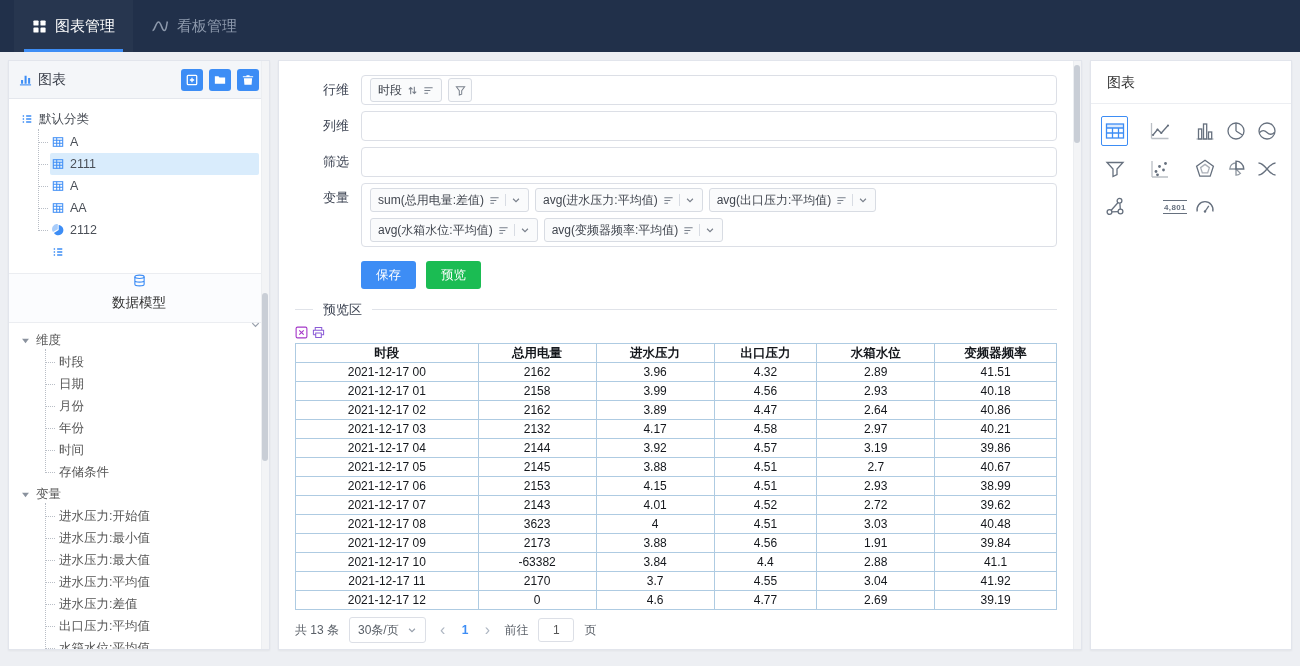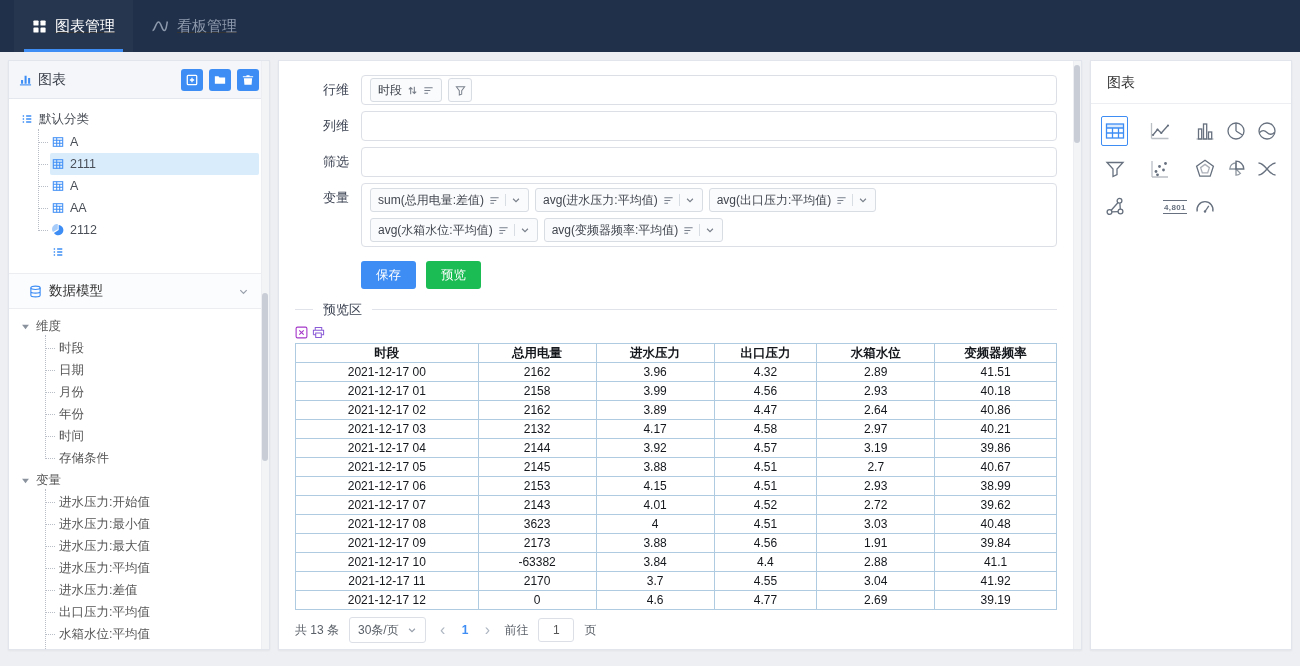--- a/index.html
+++ b/index.html
@@ -4,21 +4,21 @@
 <style>
   * { box-sizing: border-box; }
   html,body { margin:0; padding:0; }
   body {
     width:1300px; height:666px; overflow:hidden;
     font-family:"Liberation Sans","DejaVu Sans",sans-serif;
     background:#edeff3; color:#333;
   }
   
   .navbar { height:52px; background:#21304a; display:flex; align-items:center; padding:0 14px; }
-  .nav-tabs { display:flex; height:52px;text-decoration:underline; }
+  .nav-tabs { display:flex; height:52px; }
   .nav-tab { display:flex; align-items:center; gap:8px; color:#8d99ac; font-size:15px;
              padding:0 18px; height:52px; cursor:pointer; position:relative; }
   .nav-tab.active { color:#ffffff; background:rgba(255,255,255,.03); }
   .nav-tab.active::after { content:""; position:absolute; left:10px; right:10px; bottom:0; height:3px; background:#3d8df5; }
   .nav-ico { display:flex; align-items:center; }
   
   .page { display:flex; gap:8px; padding:8px; height:606px; }
   .panel { background:#fff; border:1px solid #e2e5ec; box-shadow:0 1px 2px rgba(0,0,0,.05); position:relative; overflow:hidden; }
   .left  { width:262px; flex:none; }
   .main  { flex:1; display:flex; flex-direction:column; }
@@ -33,22 +33,22 @@
   .tree-root-row { display:flex; align-items:center; gap:6px; height:24px; cursor:pointer; }
   .tree-children { position:relative; margin-left:17px; padding-left:12px; }
   .tree-children::before { content:""; position:absolute; left:0; top:-2px; bottom:10px; border-left:1px dotted #b9bec6; }
   .tree-row { display:flex; align-items:center; gap:6px; height:22px; padding:0 6px 0 2px; cursor:pointer; }
   .tree-row.child { position:relative; margin-right:10px; }
   .tree-row.child::before { content:""; position:absolute; left:-12px; top:11px; width:10px; border-top:1px dotted #b9bec6; }
   .tree-row.selected { background:#d9ecfc; border-radius:2px; }
   .tree-icon { display:flex; color:#3d8df5; flex:none; }
   .t-label { white-space:nowrap; }
   .footer-ico { margin-left:29px; }
-  .model-header { margin-top:8px; border-top:1px solid #ebedf1; border-bottom:1px solid #ebedf1; height:36px;
-                  display:flex; align-items:center; gap:7px; padding:0 20px; font-size:13.5px; color:#333; background:#fbfcfe; cursor:pointer; }
+  .model-header { margin-top:8px; border-top:1px solid #ebedf1; border-bottom:1px solid #ebedf1; height:50px;
+                  display:flex; align-items:center; gap:7px; padding:0 8px; font-size:13.5px; color:#333; background:#fbfcfe; cursor:pointer;flex-direction:column; }
   .model-header .chev { margin-left:auto; color:#98a0ac; display:flex; }
   .model-groups { padding:6px 0 0 12px; font-size:12.5px; color:#555; }
   .group-row { display:flex; align-items:center; gap:6px; height:22px; cursor:pointer; }
   .caret { color:#8a929e; display:flex; }
   .deep { margin-left:24px; }
   
   .vscroll { position:absolute; top:0; right:0; width:8px; height:100%; background:#f3f4f6; border-left:1px solid #eceef1; }
   .vscroll .thumb { position:absolute; right:1px; width:6px; border-radius:3px; background:#c9ced6; }
   
   .main-inner { padding:14px 24px 0 16px; flex:1; overflow:hidden; }

